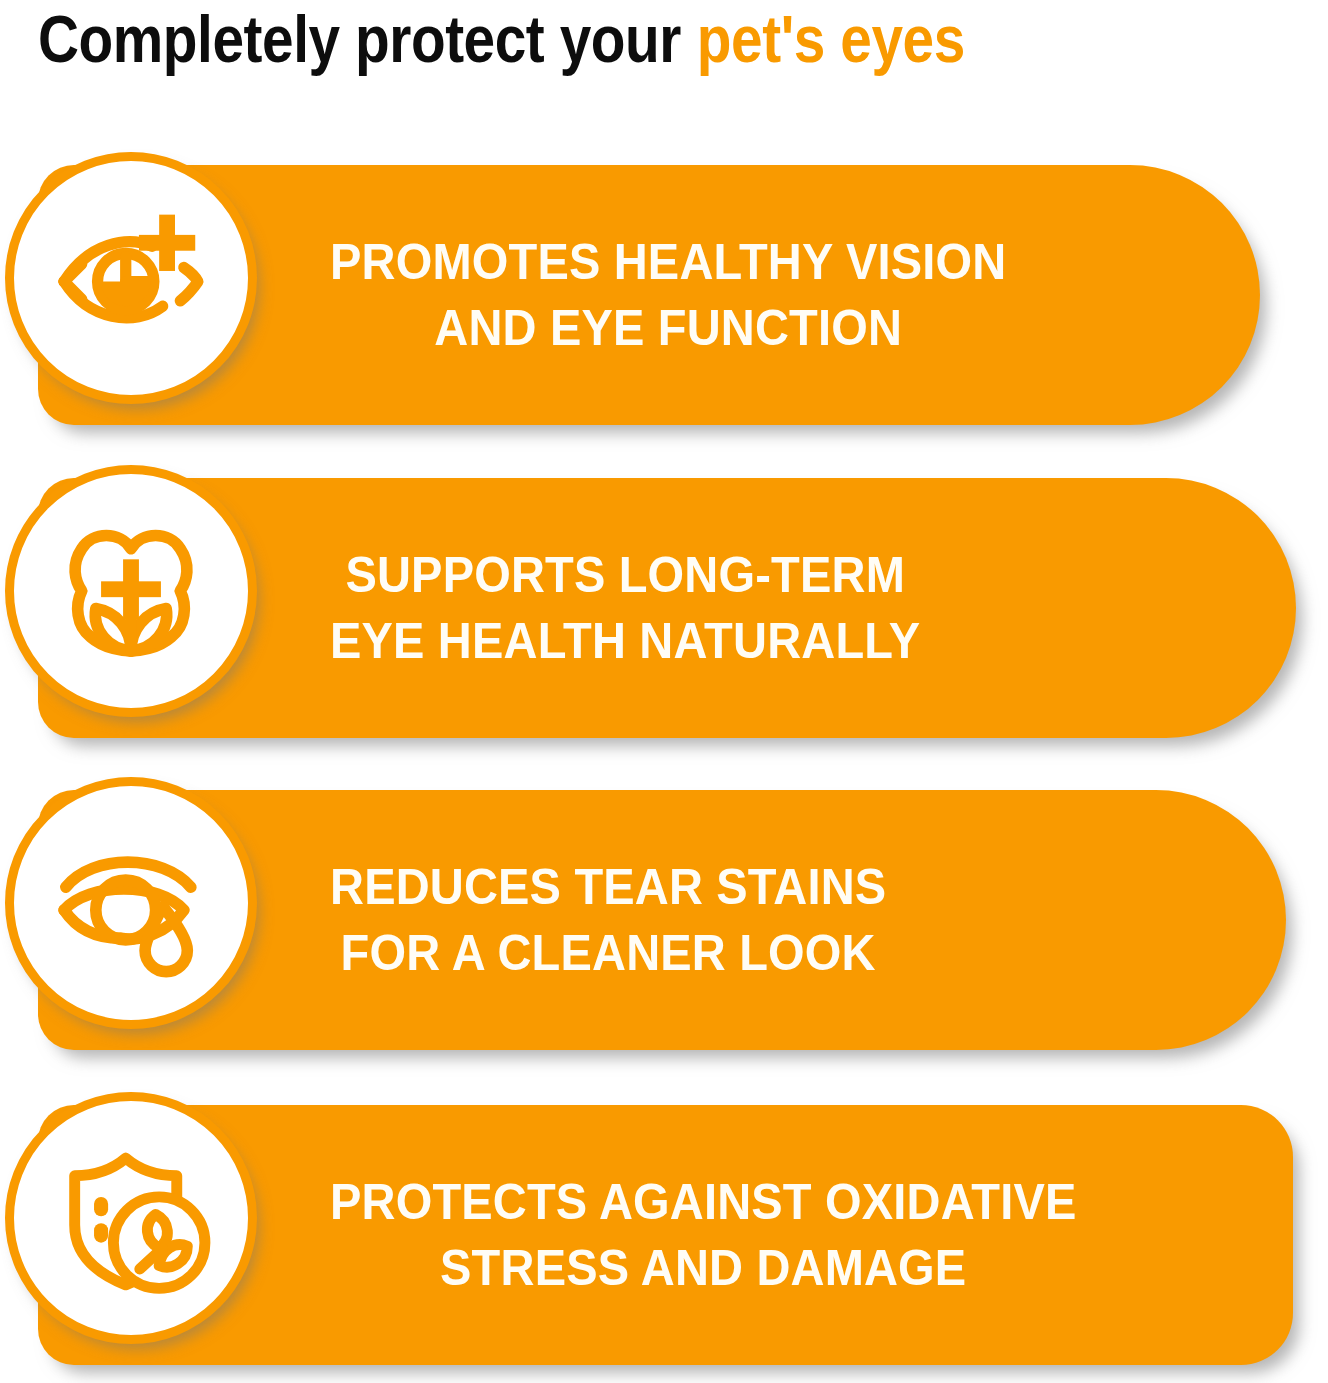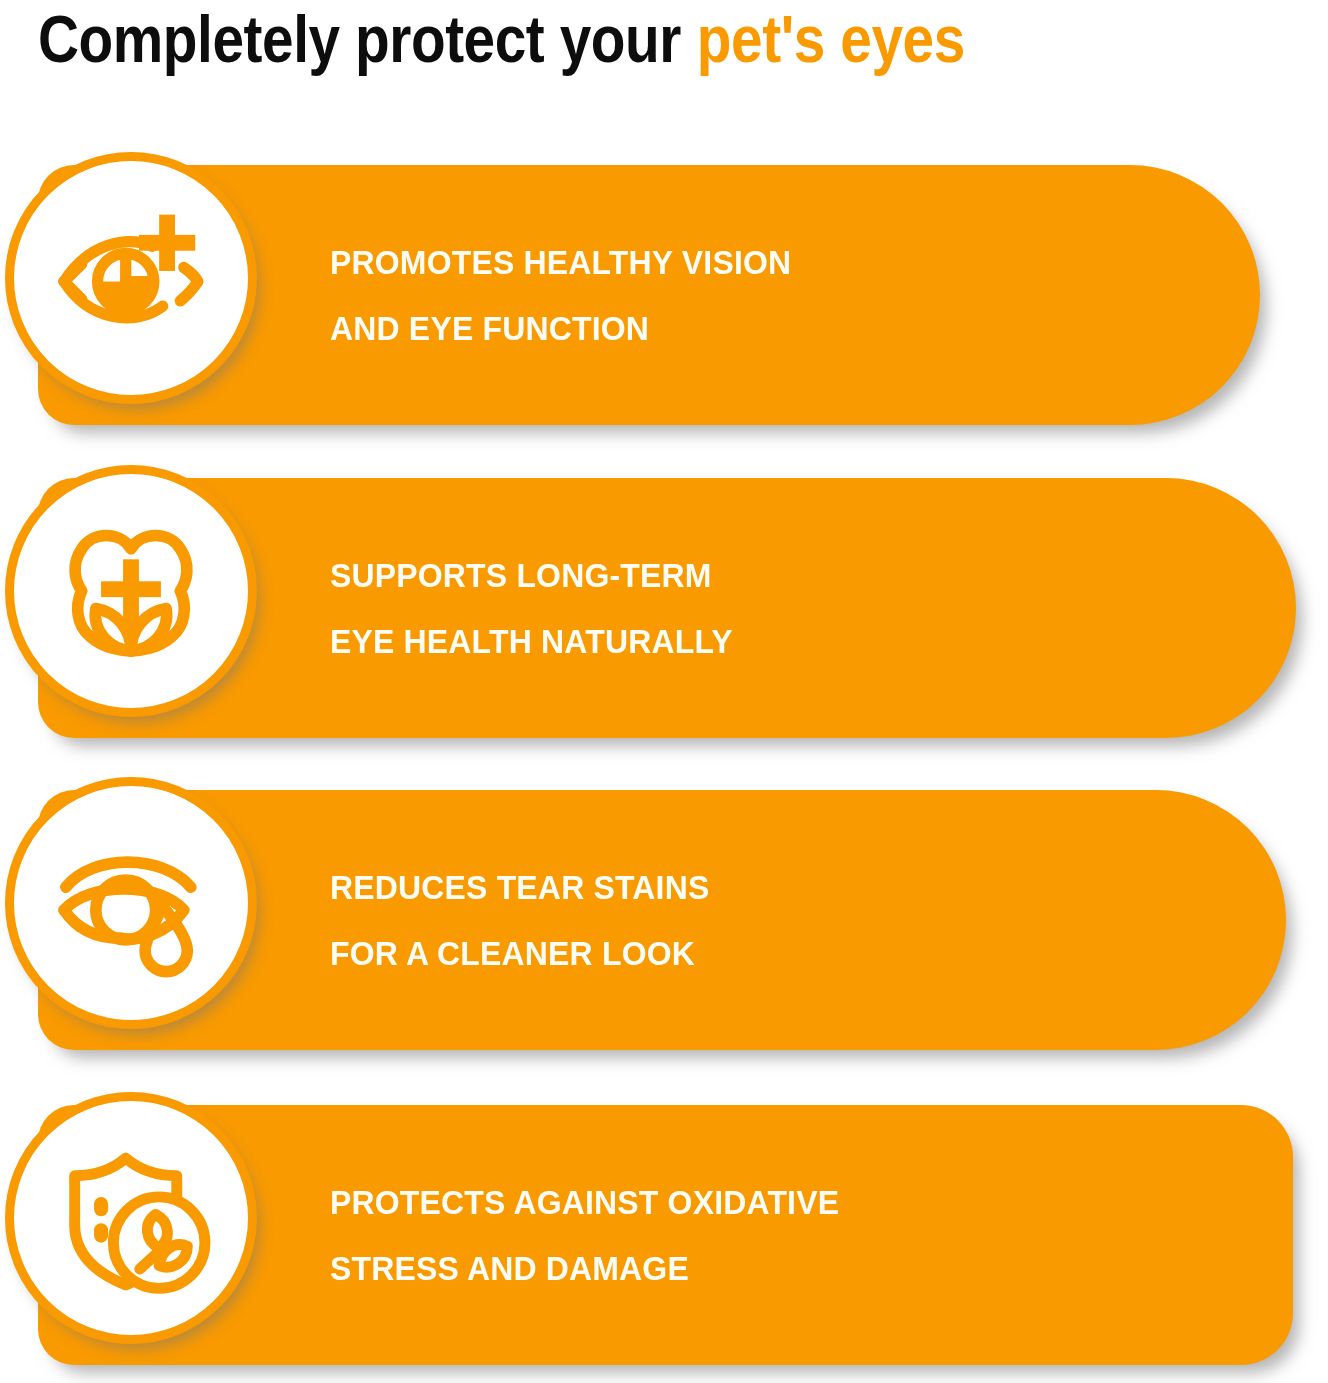--- a/index.html
+++ b/index.html
@@ -88,24 +88,25 @@
     position: absolute;
     left: 330px;
     top: 0;
     height: 260px;
     display: flex;
     flex-direction: column;
     justify-content: center;
     z-index: 2;
     color: #FFFDF6;
     font-weight: 700;
-    font-size: 34px;
+    font-size: 50px;
     line-height: 66px;
     letter-spacing: 0.2px;
     white-space: nowrap;
+    text-align: center;
   }
   .caption .cl {
     display: block;
     transform: scaleX(0.94);
     transform-origin: left center;
   }
 </style>
 </head>
 <body>
 

